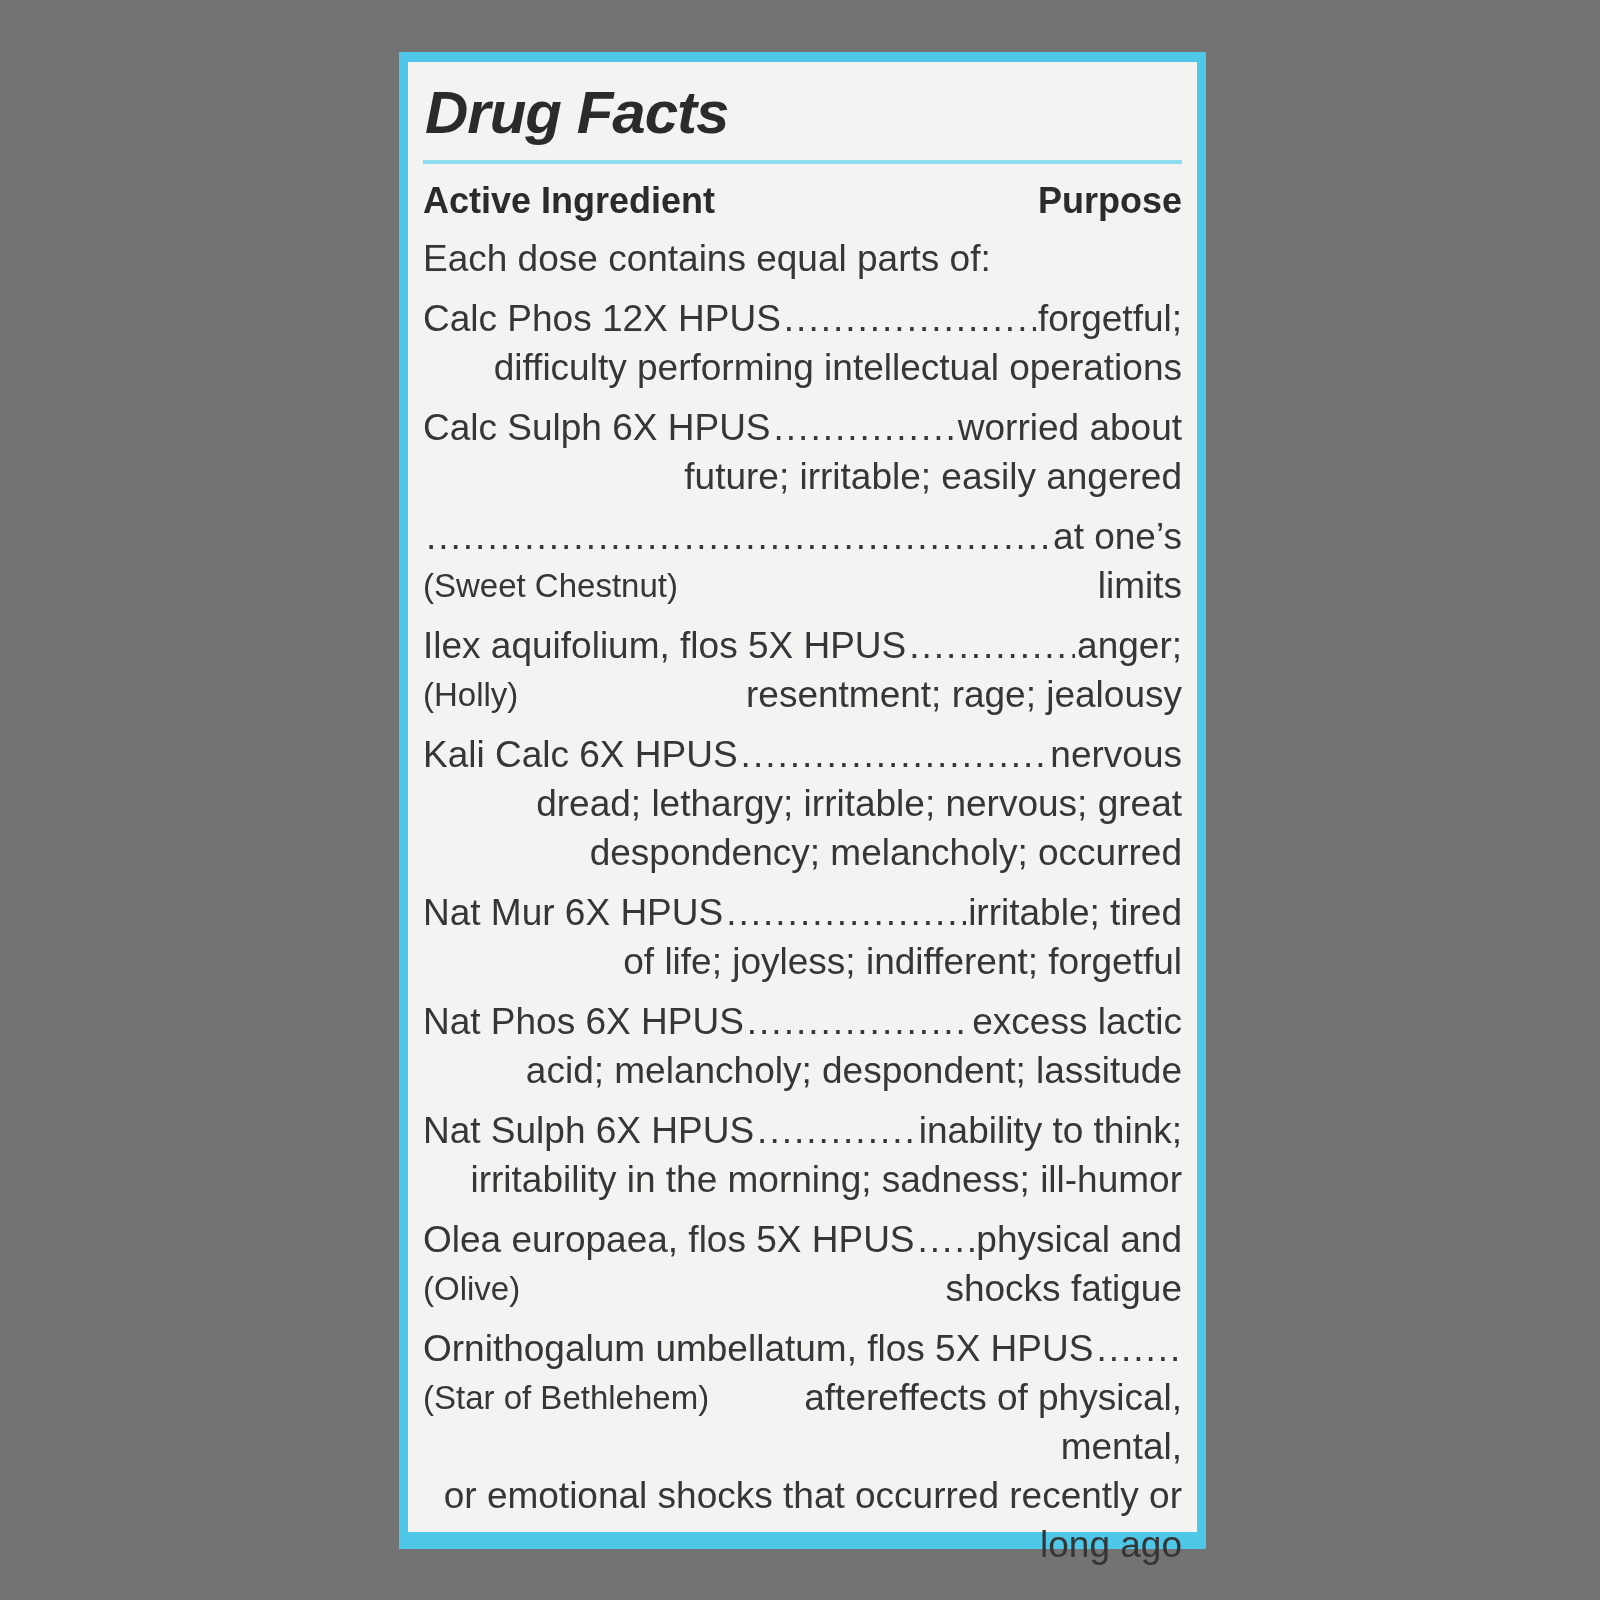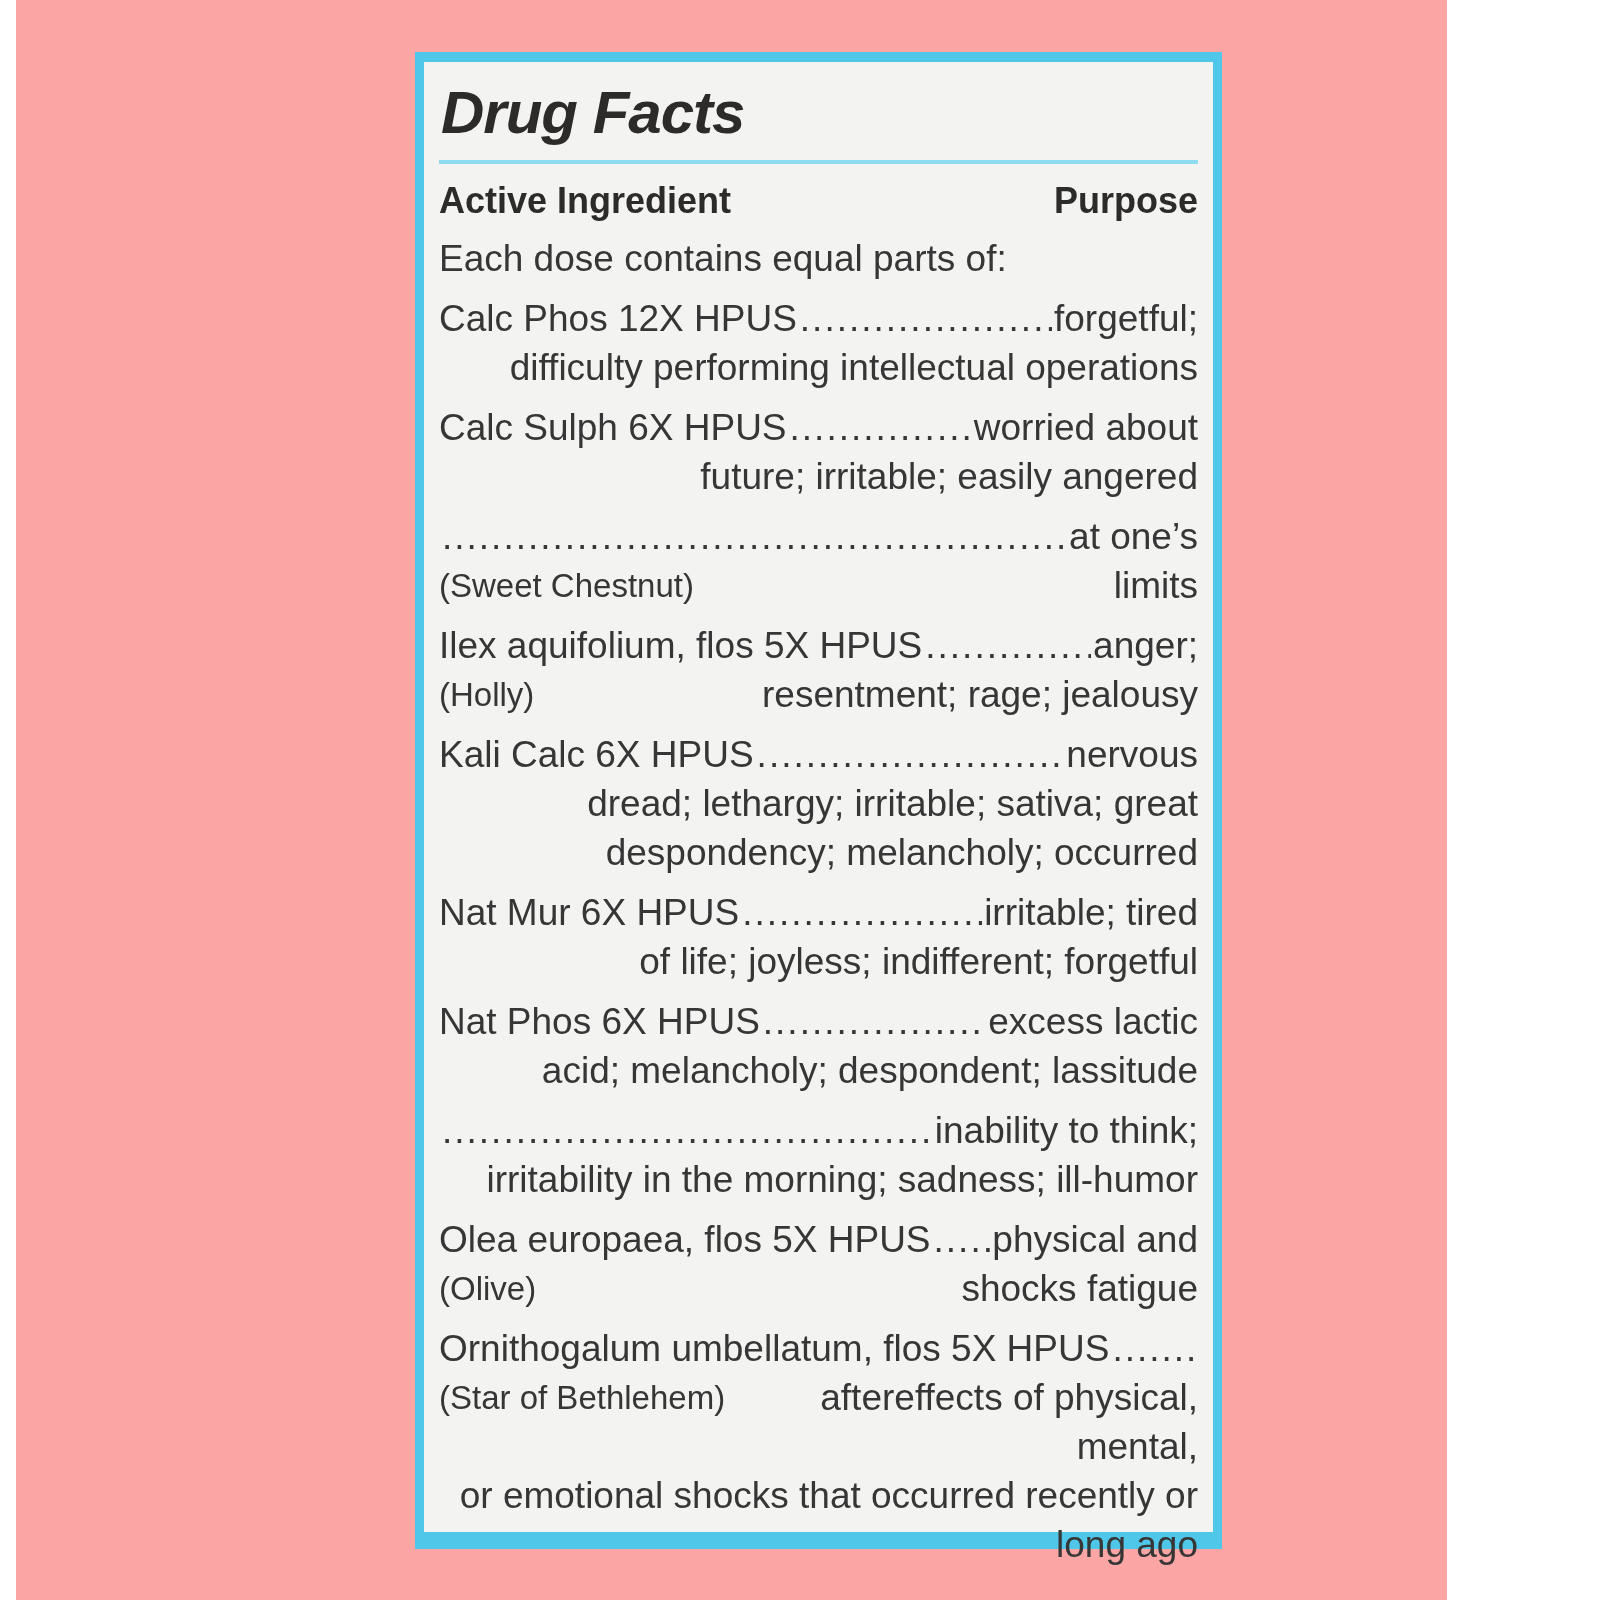--- a/index.html
+++ b/index.html
@@ -1,17 +1,17 @@
 <!DOCTYPE html>
 <html><head>
 <meta charset="utf-8">
 <style>
   html,body{margin:0;padding:0;background:#ffffff;}
-  .page{position:relative;width:1431px;height:1600px;background:#fca5a5;overflow:hidden;
-        font-family:"Liberation Sans", sans-serif;margin-left:16px;}
+  .page{position:relative;width:1600px;height:1600px;background:#737373;overflow:hidden;
+        font-family:"Liberation Sans", sans-serif;}
   .label{position:absolute;left:399px;top:52px;width:807px;height:1497px;box-sizing:border-box;
          background:var(--panel-bg,#f3f3f1);
          border-style:solid;border-color:var(--border,#4fc7e9);
          border-width:10px 9px 17px 9px;
          padding:0 15px;color:var(--text,#363636);}
   .title{margin:20px 0 0 2px;font-size:60px;line-height:62px;font-weight:700;font-style:italic;
          letter-spacing:-1px;color:#2c2b29;}
   .rule{height:4px;background:var(--rule,#8edcf0);margin-top:16px;}
   .cols{display:flex;justify-content:space-between;margin-top:14px;
         font-weight:700;font-size:36px;line-height:46px;color:#2c2b29;}
@@ -79,21 +79,21 @@
             <span class="cright">resentment; rage; jealousy</span>
           </div>
         </div>
         <div class="entry">
           <div class="line first">
             <span class="name">Kali Calc 6X HPUS</span>
             <span class="leader"> ................................................................................................................................................................</span>
             <span class="purpose">nervous</span>
           </div>
           <div class="line cont">
-            <span class="cright">dread; lethargy; irritable; sativa; great</span>
+            <span class="cright">dread; lethargy; irritable; nervous; great</span>
           </div>
           <div class="line cont">
             <span class="cright">despondency; melancholy; occurred</span>
           </div>
         </div>
         <div class="entry">
           <div class="line first">
             <span class="name">Nat Mur 6X HPUS</span>
             <span class="leader"> ................................................................................................................................................................</span>
             <span class="purpose">irritable; tired</span>
@@ -107,20 +107,21 @@
             <span class="name">Nat Phos 6X HPUS</span>
             <span class="leader"> ................................................................................................................................................................</span>
             <span class="purpose">excess lactic</span>
           </div>
           <div class="line cont">
             <span class="cright">acid; melancholy; despondent; lassitude</span>
           </div>
         </div>
         <div class="entry">
           <div class="line first">
+            <span class="name">Nat Sulph 6X HPUS</span>
             <span class="leader"> ................................................................................................................................................................</span>
             <span class="purpose">inability to think;</span>
           </div>
           <div class="line cont">
             <span class="cright">irritability in the morning; sadness; ill-humor</span>
           </div>
         </div>
         <div class="entry">
           <div class="line first">
             <span class="name">Olea europaea, flos 5X HPUS</span>

